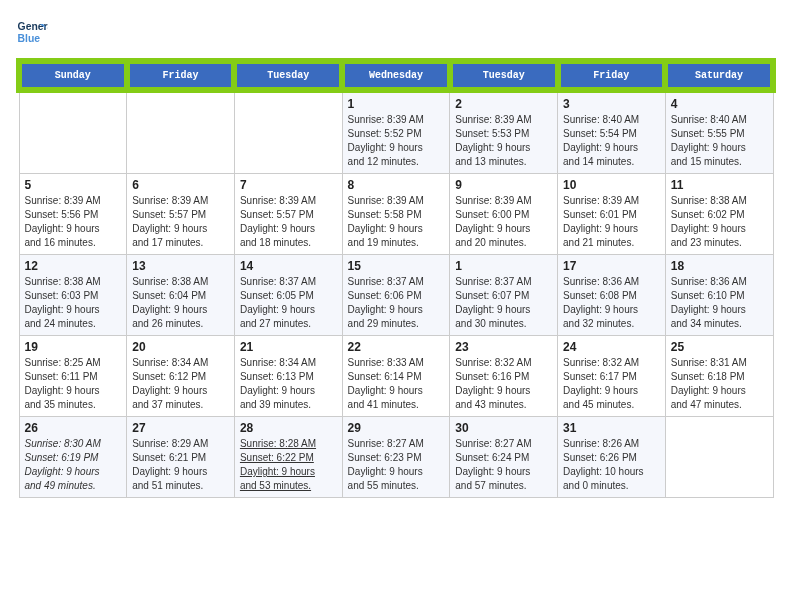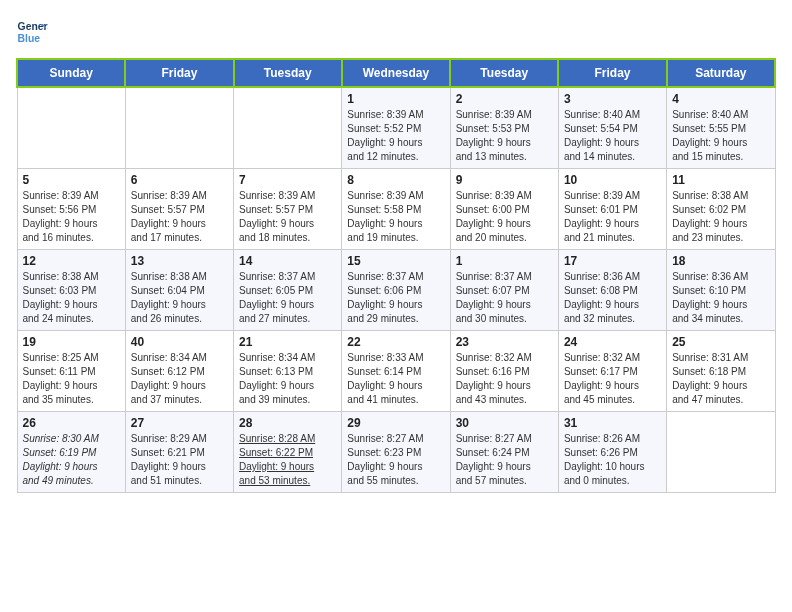--- a/index.html
+++ b/index.html
@@ -42,23 +42,24 @@
     table {
       width: 100%;
       border-collapse: collapse;
       table-layout: fixed;
     }
     thead tr th {
       background-color: #3a6bbf;
       color: #fff;
       text-align: center;
       padding: 6px 2px;
-      font-size: 12px;
+      font-size: 10px;
       font-weight: bold;
-      border: 2px solid #84cc16;
+      border: 6px solid #84cc16;
+      font-family: Liberation Mono, monospace;
     }
     tbody tr td {
       vertical-align: top;
       border: 1px solid #ccc;
       padding: 4px 5px;
       font-size: 10.5px;
       color: #333;
       min-height: 80px;
       background: #fff;
     }
@@ -250,21 +251,21 @@
       </tr>
       <tr>
         <td>
           <div class="day-number">19</div>
           <div class="cell-content" style="white-space: pre-line;">Sunrise: 8:25 AM
 Sunset: 6:11 PM
 Daylight: 9 hours
 and 35 minutes.</div>
         </td>
         <td>
-          <div class="day-number">40</div>
+          <div class="day-number">20</div>
           <div class="cell-content" style="white-space: pre-line;">Sunrise: 8:34 AM
 Sunset: 6:12 PM
 Daylight: 9 hours
 and 37 minutes.</div>
         </td>
         <td>
           <div class="day-number">21</div>
           <div class="cell-content" style="white-space: pre-line;">Sunrise: 8:34 AM
 Sunset: 6:13 PM
 Daylight: 9 hours

